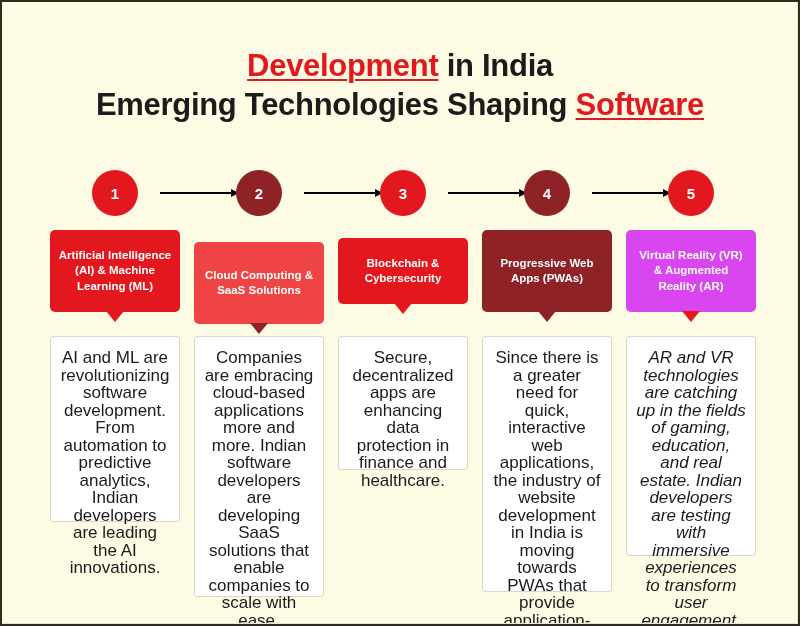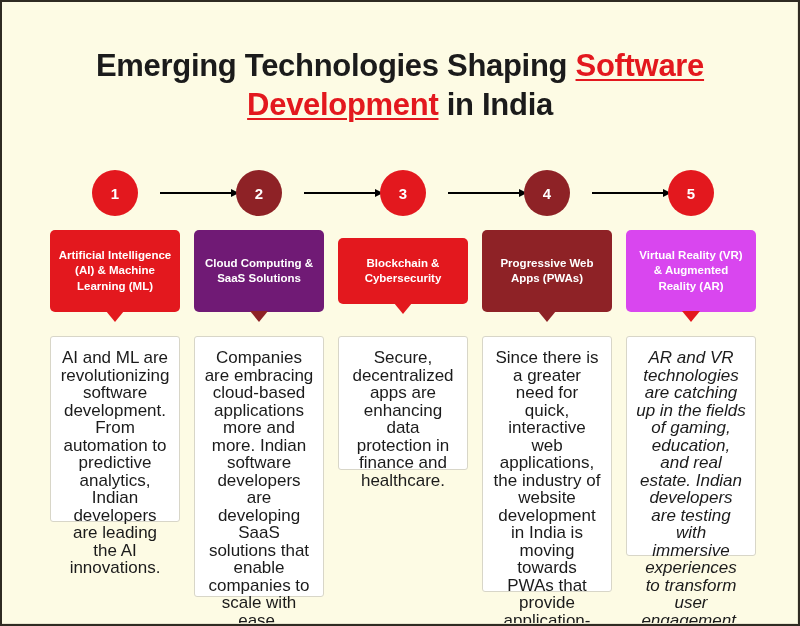--- a/index.html
+++ b/index.html
@@ -144,22 +144,22 @@
     line-height: 17.5px;
     padding: 12px 9px;
   }
 </style>
 </head>
 <body>
 
 <div id="infographic">
 
   <div id="title-block">
+    <div class="title-line"><span class="hl">Development</span><span> in India</span></div>
     <div class="title-line"><span>Emerging Technologies Shaping </span><span class="hl">Software</span></div>
-    <div class="title-line"><span class="hl">Development</span><span> in India</span></div>
   </div>
 
   <div id="flow">
 
     <div class="arrow" style="left:110px;width:78px;"></div>
     <div class="arrow" style="left:254px;width:78px;"></div>
     <div class="arrow" style="left:398px;width:78px;"></div>
     <div class="arrow" style="left:542px;width:78px;"></div>
 
     <div class="column" style="left:0px;width:130px;">
@@ -176,21 +176,21 @@
         <span>AI and ML are revolutionizing software development. From automation to predictive analytics, Indian developers are leading the AI innovations.</span>
       </div>
     </div>
 
     <div class="column" style="left:144px;width:130px;">
       <div class="circle-band">
         <div class="step-circle" style="left:42px;background:#8e2226;">
           <span>2</span>
         </div>
       </div>
-      <div class="header-box" style="left:0;top:60px;width:130px;height:82px;background:#701a75;">
+      <div class="header-box" style="left:0;top:72px;width:130px;height:82px;background:#ef4444;">
         <span>Cloud Computing &amp; SaaS Solutions</span>
         <span class="tail" style="border-top:11px solid #8e2226;"></span>
       </div>
       <div class="desc-card" style="left:0;top:166px;width:130px;height:261px;">
         <span>Companies are embracing cloud-based applications more and more. Indian software developers are developing SaaS solutions that enable companies to scale with ease.</span>
       </div>
     </div>
 
     <div class="column" style="left:288px;width:130px;">
       <div class="circle-band">

